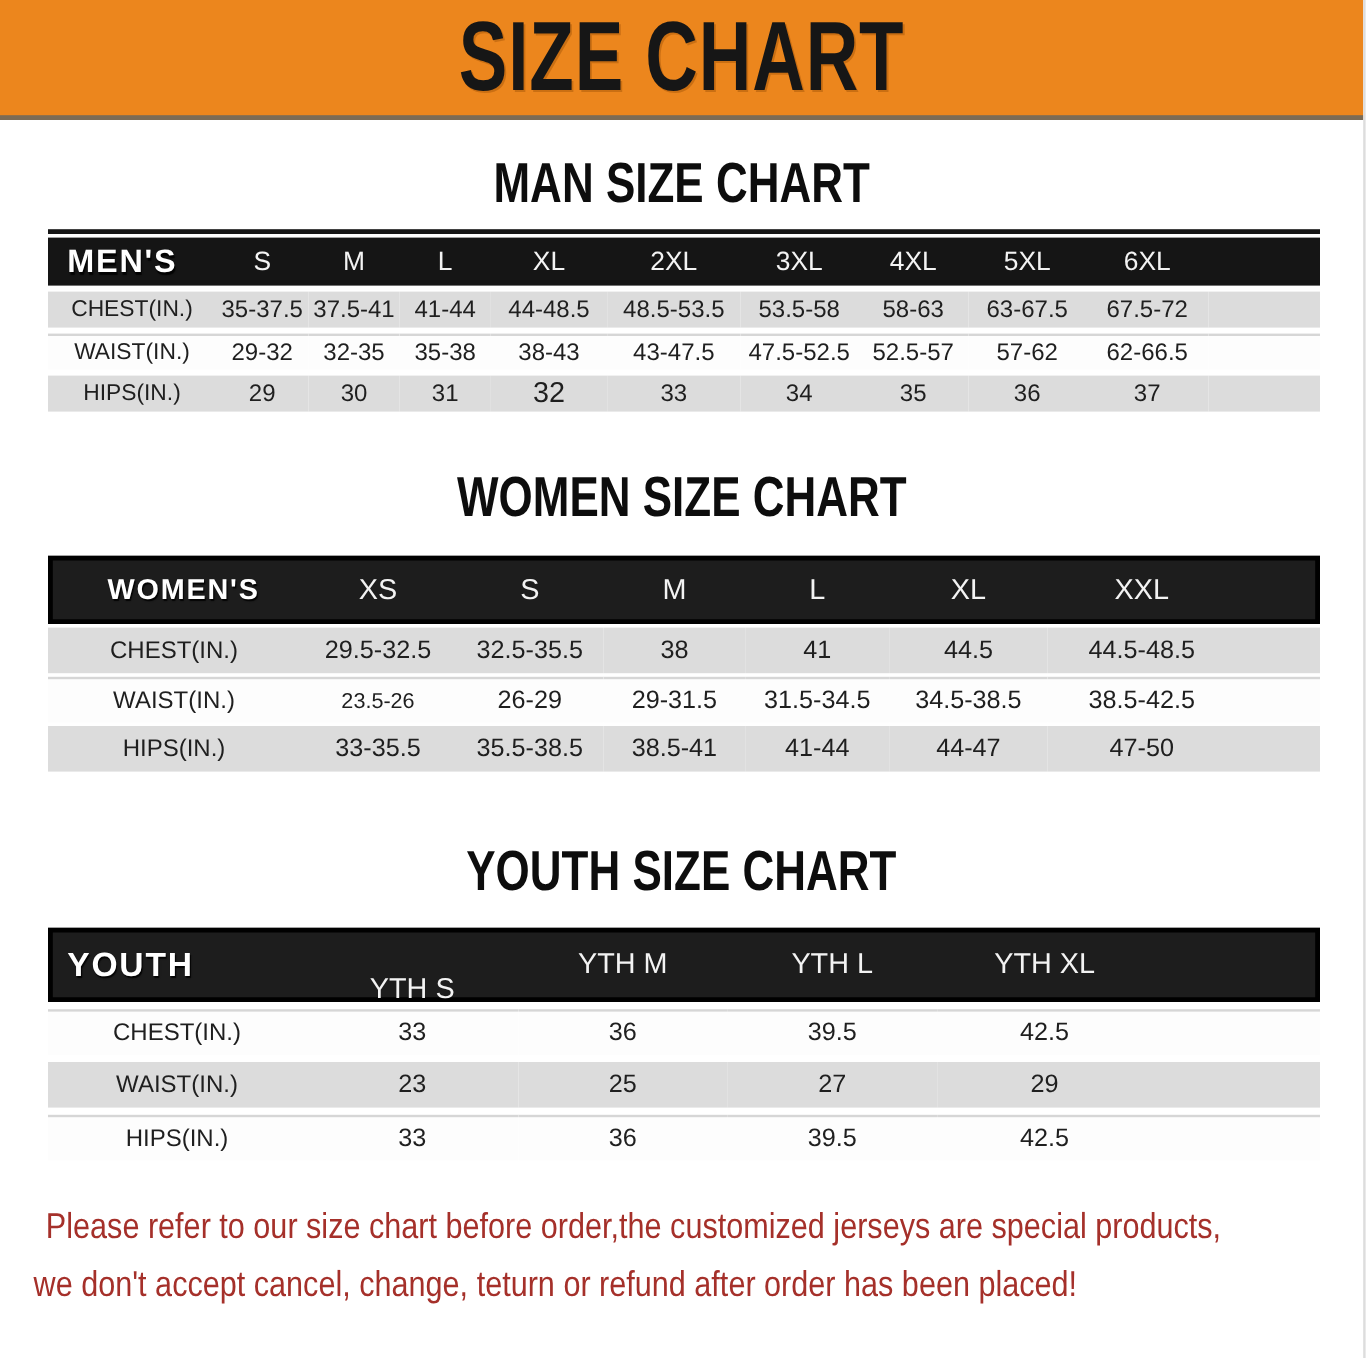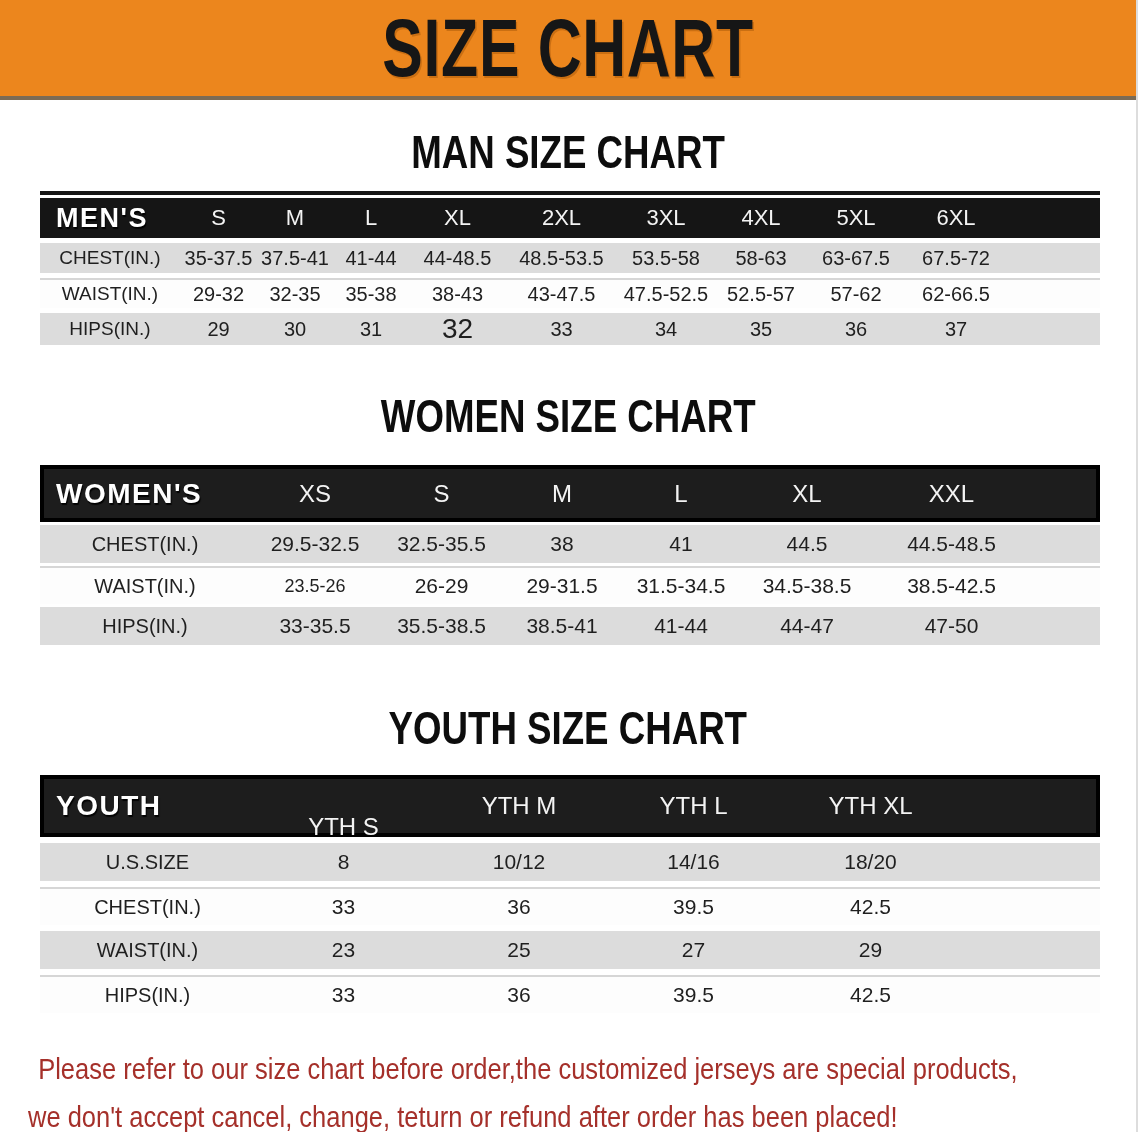--- a/index.html
+++ b/index.html
@@ -117,38 +117,38 @@
           <td style="font-size: 20px;">52.5-57</td>
           <td style="font-size: 20px;">57-62</td>
           <td style="font-size: 20px;">62-66.5</td>
           <td></td>
         </tr>
         <tr class="gray" style="height: 30px;">
           <td style="font-size: 19px;">HIPS(IN.)</td>
           <td style="font-size: 20px;">29</td>
           <td style="font-size: 20px;">30</td>
           <td style="font-size: 20px;">31</td>
-          <td style="font-size: 28px; margin-top: 36px;">32</td>
+          <td style="font-size: 24px; margin-top: 36px;">32</td>
           <td style="font-size: 20px;">33</td>
           <td style="font-size: 20px; margin-top: 31px;">34</td>
           <td style="font-size: 20px; margin-top: 36px;">35</td>
           <td style="font-size: 20px;">36</td>
           <td style="font-size: 20px;">37</td>
           <td></td>
         </tr>
       </tbody>
     </table>
   </div>
 
 <div class="stitle women">
   <span class="t">WOMEN SIZE CHART</span>
 </div>
 <div class="tablewrap tw-women">
     <div class="hbar" style="height: 57px; background: rgb(29, 29, 29); box-shadow: rgb(0, 0, 0) 0px 0px 0px 4px inset;">
-      <span class="hlabel" style="width: 210px; font-size: 28px;">WOMEN'S</span>
+      <span class="hlabel" style="width: 210px; font-size: 24px; text-align: center;">WOMEN'S</span>
       <span class="hcol" style="width: 130px; font-size: 24px;">XS</span>
       <span class="hcol" style="width: 123px; font-size: 24px;">S</span>
       <span class="hcol" style="width: 118px; font-size: 24px;">M</span>
       <span class="hcol" style="width: 120px; font-size: 24px;">L</span>
       <span class="hcol" style="width: 132px; font-size: 24px;">XL</span>
       <span class="hcol" style="width: 157px; font-size: 24px;">XXL</span>
     </div>
     <table class="sizetable" style="border-spacing: 0px 3px;">
       <colgroup>
         <col style="width: 210px;">
@@ -209,28 +209,20 @@
     <table class="sizetable" style="border-spacing: 0px 6px;">
       <colgroup>
         <col style="width: 215px;">
         <col style="width: 177px;">
         <col style="width: 174px;">
         <col style="width: 175px;">
         <col style="width: 179px;">
         <col style="width: 140px;">
       </colgroup>
       <tbody>
-        <tr class="gray" style="height: 38px;">
-          <td style="font-size: 20px;">U.S.SIZE</td>
-          <td style="font-size: 21px;">8</td>
-          <td style="font-size: 21px;">10/12</td>
-          <td style="font-size: 21px;">14/16</td>
-          <td style="font-size: 21px;">18/20</td>
-          <td></td>
-        </tr>
         <tr class="white" style="height: 38px;">
           <td style="font-size: 20px;">CHEST(IN.)</td>
           <td style="font-size: 21px;">33</td>
           <td style="font-size: 21px;">36</td>
           <td style="font-size: 21px;">39.5</td>
           <td style="font-size: 21px;">42.5</td>
           <td></td>
         </tr>
         <tr class="gray" style="height: 38px;">
           <td style="font-size: 20px;">WAIST(IN.)</td>

